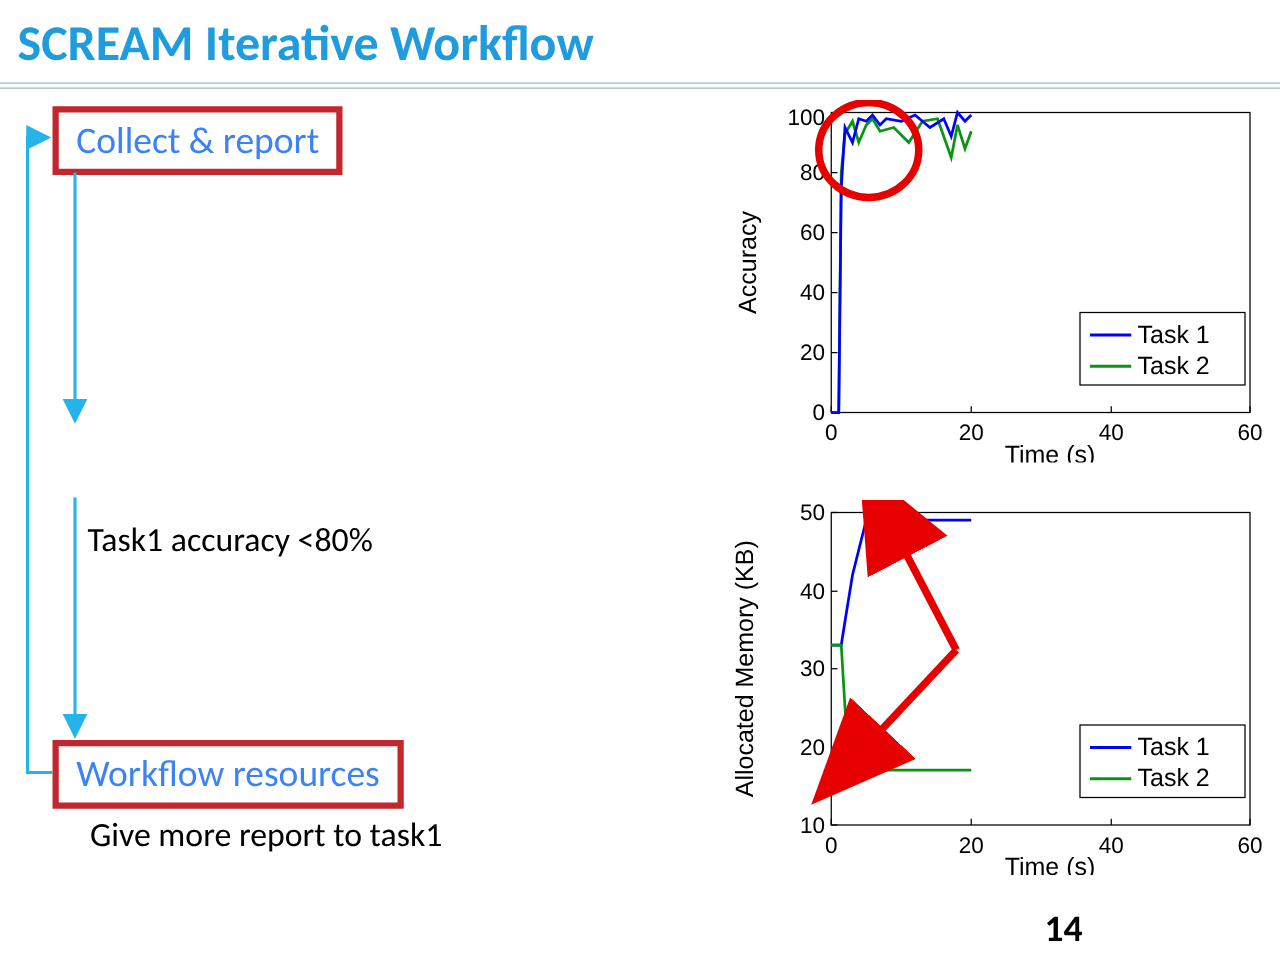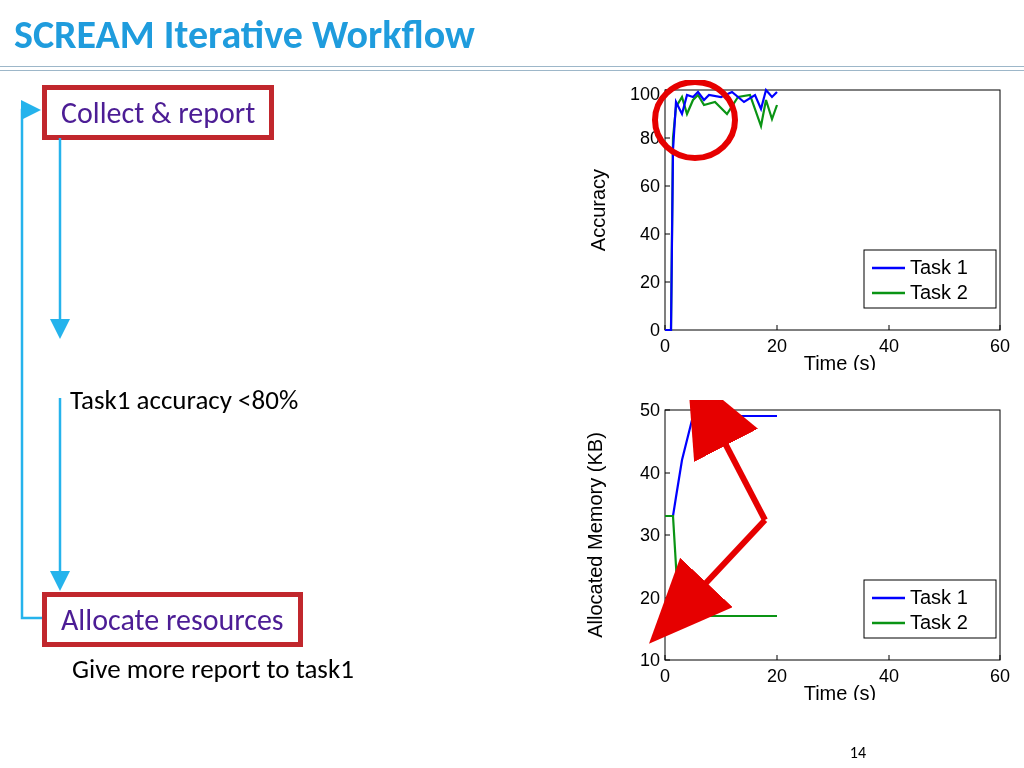--- a/index.html
+++ b/index.html
@@ -1,44 +1,44 @@
 <!DOCTYPE html>
 <html><head>
 <meta charset="utf-8">
 <style>
   html,body{margin:0;padding:0;width:1024px;height:768px;font-family:"Segoe UI","Calibri",Arial,sans-serif;background:#fff;color:#000;overflow:hidden}
   .slide{position:relative;width:876px;height:768px}
   .title{position:absolute;left:14px;top:10px;font-size:40px;font-weight:700;color:#1f9cdd}
   .hr1{position:absolute;left:0;top:66px;width:1024px;height:1px;background:#9db7c9}
   .hr2{position:absolute;left:0;top:70px;width:1024px;height:1px;background:#9db7c9}
-  .wf-box{position:absolute;border:5px solid #c1272d;background:#fff;padding:4px 14px;font-size:30px;color:#4c1d95;box-sizing:border-box}
+  .wf-box{position:absolute;border:5px solid #c1272d;background:#fff;padding:4px 14px;font-size:30px;color:#3b82f6;box-sizing:border-box}
   .wf1{left:42px;top:85px}
   .wf2{left:42px;top:340px}
   .wf3{left:42px;top:592px}
   .subtext{position:absolute;font-size:27px;color:#000}
-  .sub1{left:70px;top:383px}
+  .sub1{left:70px;top:416px}
   .sub2{left:72px;top:652px}
-  .pagenum{position:absolute;right:10px;bottom:6px;font-weight:400;font-size:16px}
+  .pagenum{position:absolute;right:10px;bottom:6px;font-weight:700;font-size:30px}
   .arrow-svg{position:absolute;left:0;top:0;width:1024px;height:768px;pointer-events:none}
   .chart{position:absolute}
   .chartA{left:580px;top:80px;width:430px;height:290px}
   .chartB{left:580px;top:400px;width:430px;height:300px}
   svg text{font-family:Arial,sans-serif}
 </style>
 </head>
 <body>
 <div class="slide">
 
 <div class="title">SCREAM Iterative Workflow</div>
 <div class="hr1"></div>
 <div class="hr2"></div>
 
 <div class="wf-box wf1">Collect &amp; report</div>
 <div class="subtext sub1">Task1 accuracy &lt;80%</div>
-<div class="wf-box wf3">Allocate resources</div>
+<div class="wf-box wf3">Workflow resources</div>
 <div class="subtext sub2">Give more report to task1</div>
 
 <svg class="arrow-svg" viewBox="0 0 1024 768">
   <defs>
     <marker id="ah" markerWidth="10" markerHeight="10" refX="6" refY="4" orient="auto">
       <path d="M0,0 L8,4 L0,8 Z" fill="#25b3ec"></path>
     </marker>
   </defs>
 
   <line x1="60" y1="138" x2="60" y2="334" stroke="#25b3ec" stroke-width="2.5" marker-end="url(#ah)"></line>

